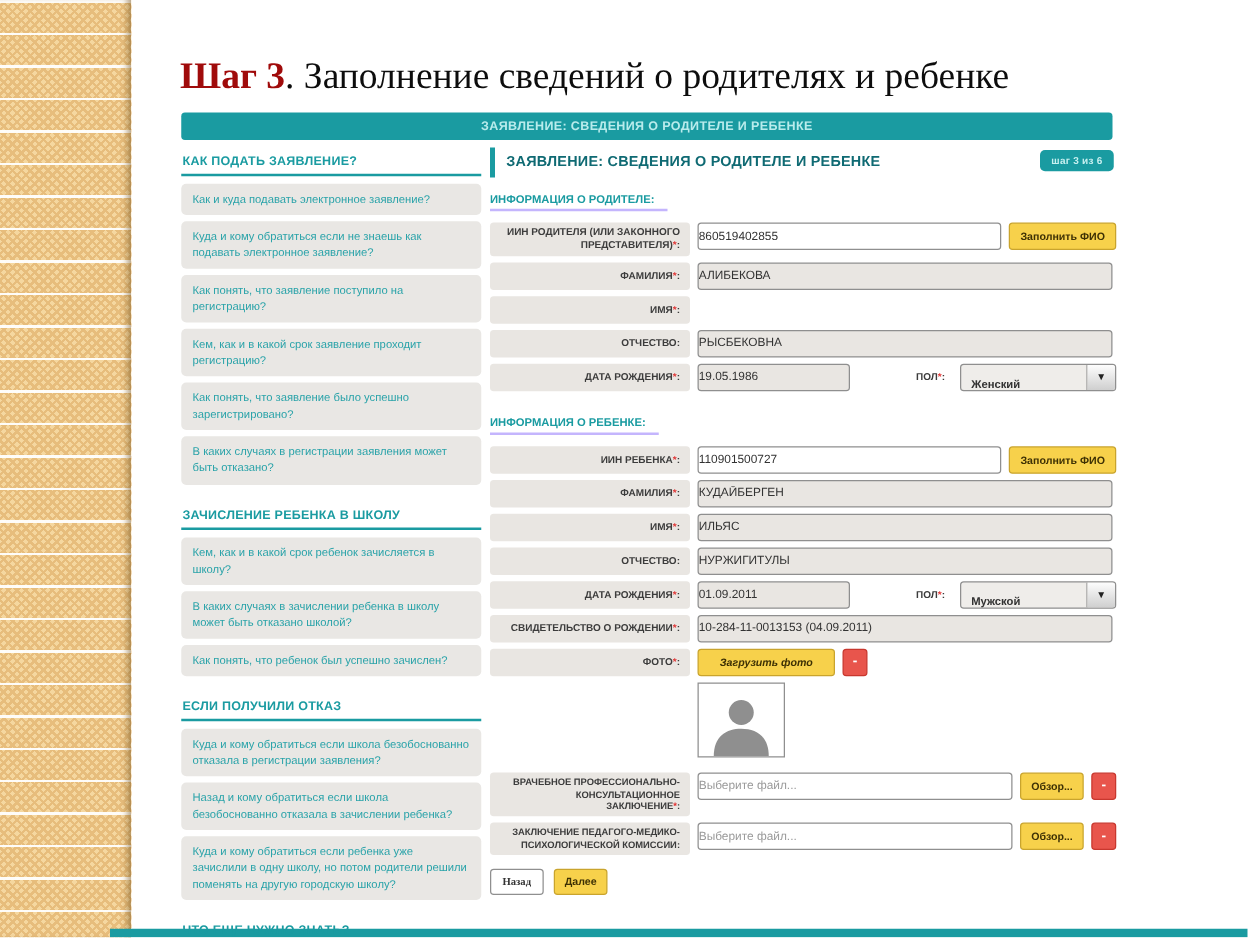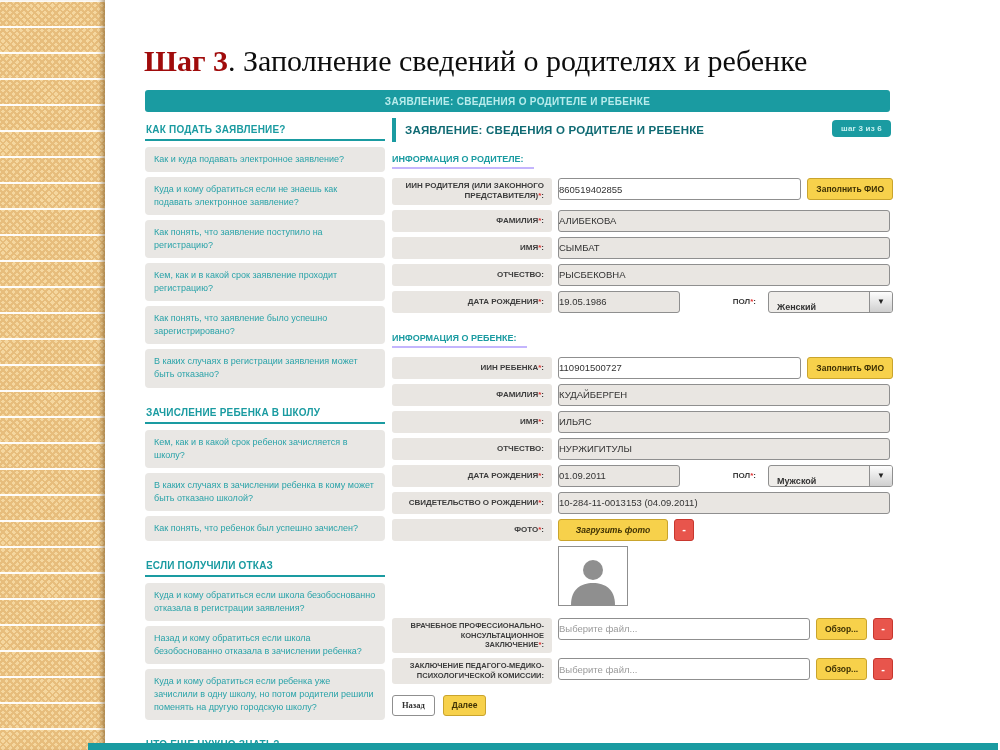--- a/index.html
+++ b/index.html
@@ -100,21 +100,21 @@
       <div class="s-item">Как и куда подавать электронное заявление?</div>
       <div class="s-item">Куда и кому обратиться если не знаешь как подавать электронное заявление?</div>
       <div class="s-item">Как понять, что заявление поступило на регистрацию?</div>
       <div class="s-item">Кем, как и в какой срок заявление проходит регистрацию?</div>
       <div class="s-item">Как понять, что заявление было успешно зарегистрировано?</div>
       <div class="s-item">В каких случаях в регистрации заявления может быть отказано?</div>
     </div>
     <div class="s-section">
       <div class="s-head">ЗАЧИСЛЕНИЕ РЕБЕНКА В ШКОЛУ</div>
       <div class="s-item">Кем, как и в какой срок ребенок зачисляется в школу?</div>
-      <div class="s-item">В каких случаях в зачислении ребенка в кому может быть отказано школой?</div>
+      <div class="s-item">В каких случаях в зачислении ребенка в школу может быть отказано школой?</div>
       <div class="s-item">Как понять, что ребенок был успешно зачислен?</div>
     </div>
     <div class="s-section">
       <div class="s-head">ЕСЛИ ПОЛУЧИЛИ ОТКАЗ</div>
       <div class="s-item">Куда и кому обратиться если школа безобоснованно отказала в регистрации заявления?</div>
       <div class="s-item">Назад и кому обратиться если школа безобоснованно отказала в зачислении ребенка?</div>
       <div class="s-item">Куда и кому обратиться если ребенка уже зачислили в одну школу, но потом родители решили поменять на другую городскую школу?</div>
     </div>
     <div class="s-section">
       <div class="s-head">ЧТО ЕЩЕ НУЖНО ЗНАТЬ?</div>
@@ -141,21 +141,20 @@
     <div class="frow">
       <div class="flabel">
           <span class="wrap"><span>ФАМИЛИЯ</span><span class="req">*</span><span>:</span></span>
         </div>
       <input class="inp ro w-full" readonly="" value="АЛИБЕКОВА" style="">
     </div>
     <div class="frow">
       <div class="flabel">
           <span class="wrap"><span>ИМЯ</span><span class="req">*</span><span>:</span></span>
         </div>
-      <input class="inp ro w-full" readonly="" value="СЫМБАТ" style="">
     </div>
     <div class="frow">
       <div class="flabel">
           <span class="wrap"><span>ОТЧЕСТВО</span><span class="req"></span><span>:</span></span>
         </div>
       <input class="inp ro w-full" readonly="" value="РЫСБЕКОВНА" style="">
     </div>
     <div class="frow">
       <div class="flabel">
           <span class="wrap"><span>ДАТА РОЖДЕНИЯ</span><span class="req">*</span><span>:</span></span>

